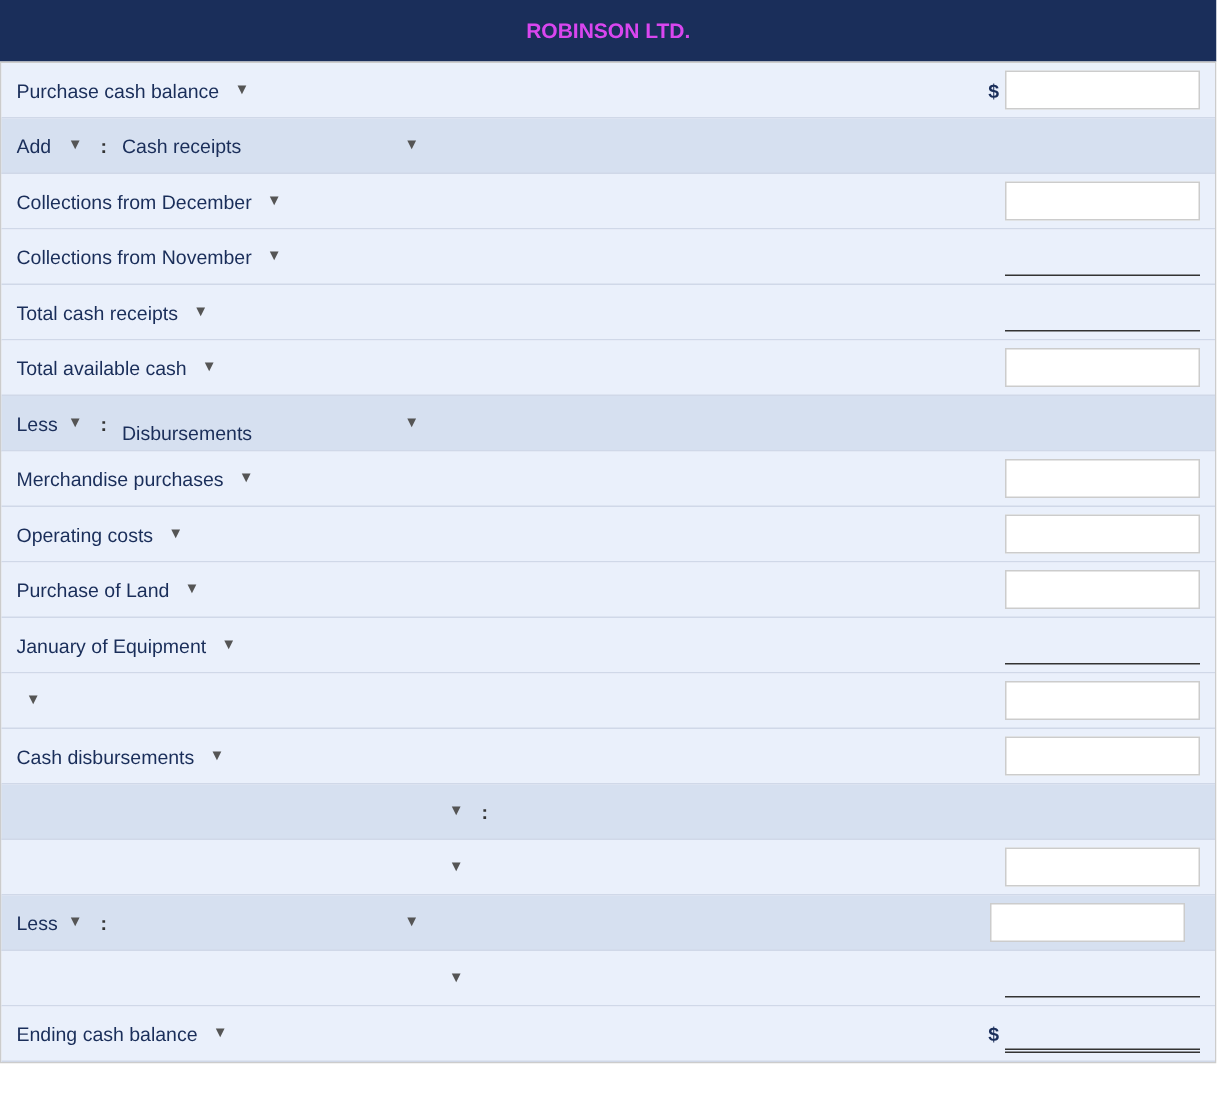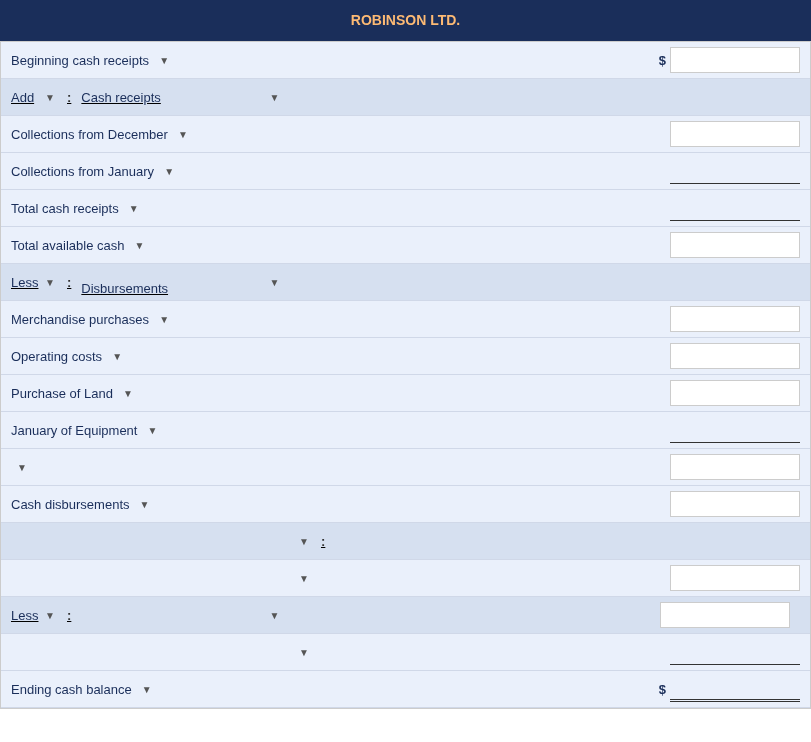--- a/index.html
+++ b/index.html
@@ -4,21 +4,21 @@
   <style>
     * { box-sizing: border-box; margin: 0; padding: 0; }
     body {
       font-family: Arial, sans-serif;
       font-size: 13px;
       background: #fff;
       width: 811px;
     }
     .header {
       background-color: #1a2e5a;
-      color: #fdba74;
+      color: #d946ef;
       text-align: center;
       padding: 10px 0;
       font-weight: bold;
       font-size: 14px;
     }
     .header div { line-height: 1.5; }
     .table-wrapper {
       border: 1px solid #ccc;
     }
     .row {
@@ -97,40 +97,39 @@
       background: transparent;
     }
     .section-row {
       display: flex;
       align-items: center;
       min-height: 37px;
       border-bottom: 1px solid #d0d8e8;
       background: #d6e0f0;
       padding: 4px 10px;
       gap: 6px;
-      text-decoration: underline;
     }
     .colon {
       color: #333;
       font-weight: bold;
       margin: 0 4px;
     }
   </style>
 </head>
 <body>
 
 <div class="header">
   <div>ROBINSON LTD.</div>
 </div>
 
 <div class="table-wrapper">
 
   <div class="row">
     <div class="label-cell">
-      <span class="label-text">Beginning cash receipts</span>
+      <span class="label-text">Purchase cash balance</span>
       <span class="select-wrapper">
         <select>
           <option value=""></option>
         </select>
         <span class="select-arrow">▼</span>
       </span>
     </div>
     <div class="right-cell">
       <span class="dollar-sign">$</span>
       <input class="input-field" type="text" value="" style="">
@@ -164,21 +163,21 @@
         <span class="select-arrow">▼</span>
       </span>
     </div>
     <div class="right-cell">
       <input class="input-field" type="text" value="" style="">
     </div>
   </div>
 
   <div class="row">
     <div class="label-cell">
-      <span class="label-text">Collections from January</span>
+      <span class="label-text">Collections from November</span>
       <span class="select-wrapper">
         <select>
           <option></option>
         </select>
         <span class="select-arrow">▼</span>
       </span>
     </div>
     <div class="right-cell">
       <input class="input-field underline" type="text" value="" style="">
     </div>

